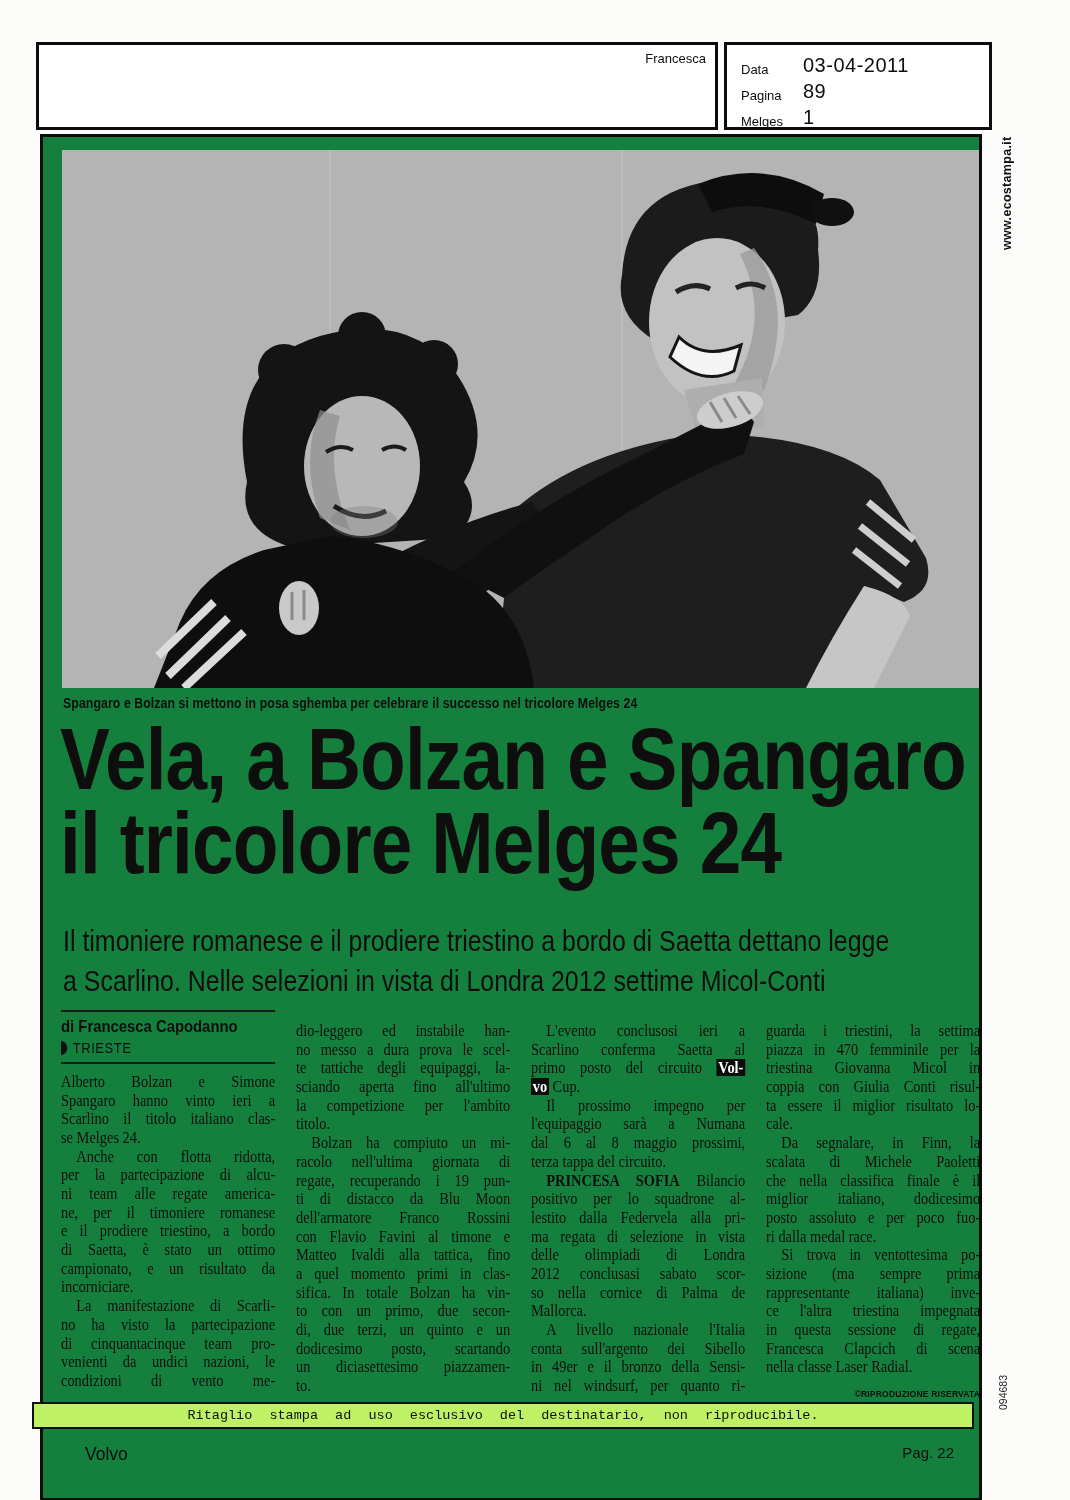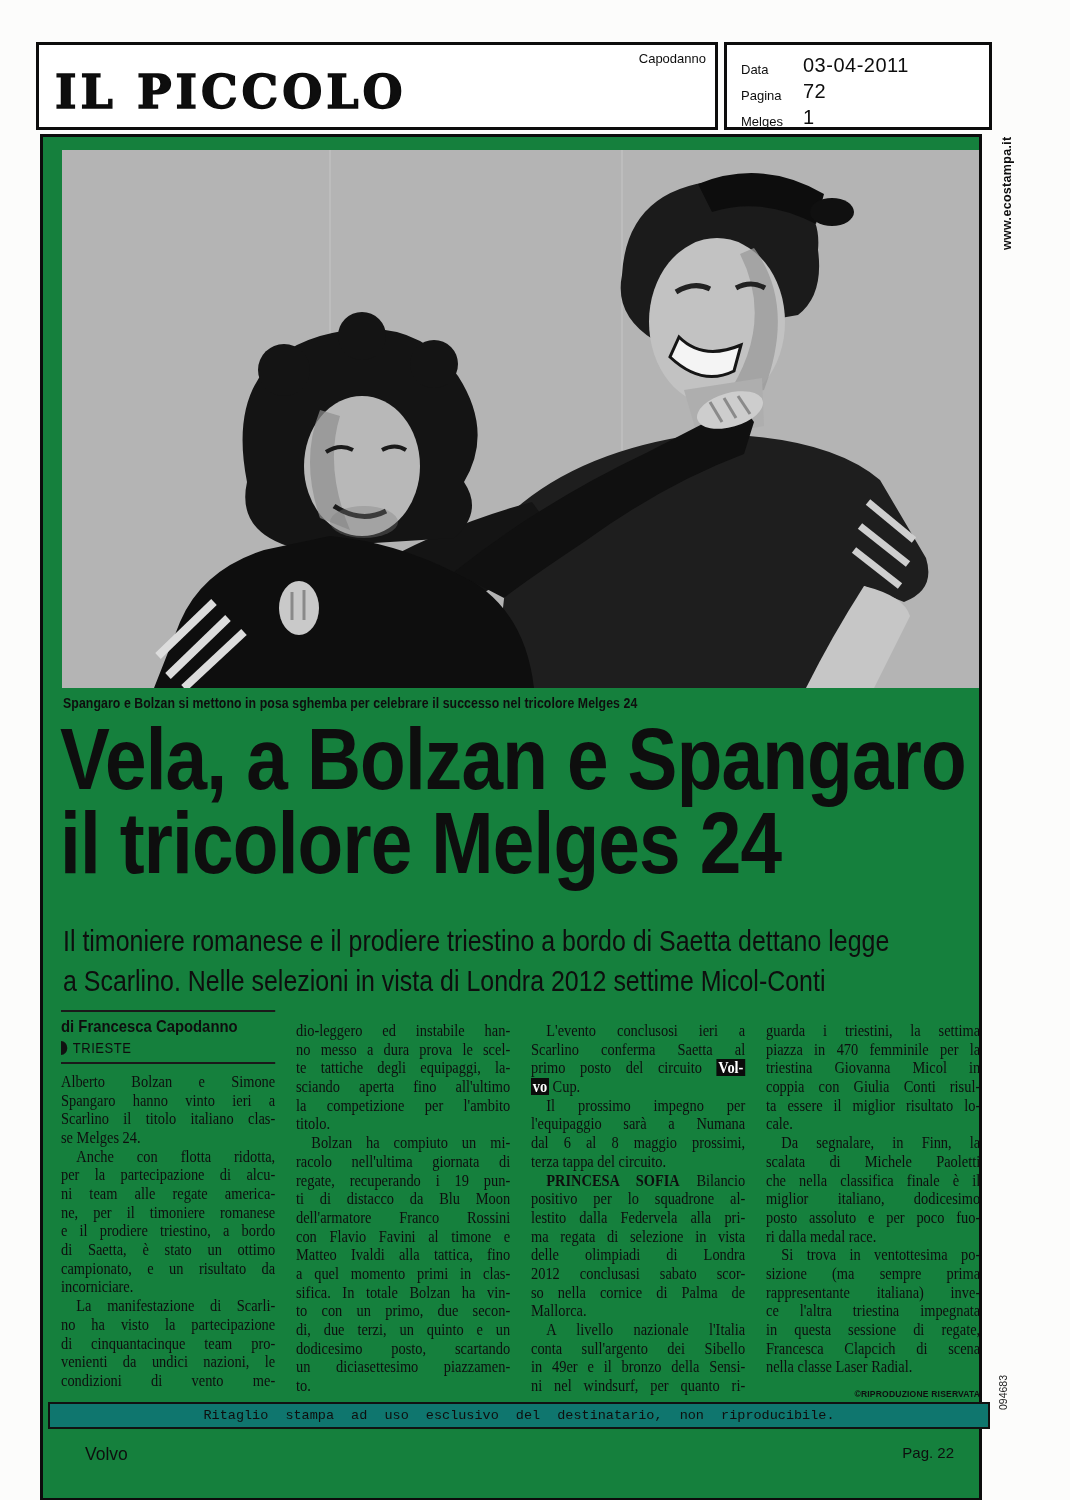--- a/index.html
+++ b/index.html
@@ -82,44 +82,43 @@
   .cline { text-align:justify; text-align-last:justify; height:18.7px; overflow:visible; }
   .cline.end { text-align-last:left; }
   .cline.ind { text-indent:17px; }
   .hl { background:#0b0b0b; color:#ffffff; font-weight:bold; padding:0 2px; }
   .bold { font-weight:bold; }
   .copyright { text-align:right; font-family:"Liberation Sans", sans-serif;
                font-size:9.5px; font-weight:bold; margin-top:8px; letter-spacing:0.2px; }
 
   
   #strip {
-    position:absolute; left:48px; top:1402px; width:942px; height:27px;
-    border:2px solid #111; background:#0f766e; box-sizing:border-box;
+    position:absolute; left:32px; top:1402px; width:942px; height:27px;
+    border:2px solid #111; background:#bef264; box-sizing:border-box;
     display:flex; align-items:center; justify-content:center;
     font-family:"Liberation Mono", monospace; font-size:13.5px; word-spacing:9px;
   }
   #brand { position:absolute; left:85px;  top:1444px; font-size:17.5px; }
   #pag   { position:absolute; right:116px; top:1444px; font-size:15px; }
 </style>
 </head>
 <body>
 
 <div class="box" id="hdr-left">
-  <div id="logo">IL PICCOLO</div>
-  <div id="quotidiano">Capodanno</div>
+  <div id="quotidiano">Francesca</div>
 </div>
 
 <div class="box" id="hdr-right">
   <div class="meta-row" id="mr1">
     <span class="meta-label">Data</span>
     <span class="meta-value">03-04-2011</span>
   </div>
   <div class="meta-row" id="mr2">
     <span class="meta-label">Pagina</span>
-    <span class="meta-value">72</span>
+    <span class="meta-value">89</span>
   </div>
   <div class="meta-row" id="mr3">
     <span class="meta-label">Melges</span>
     <span class="meta-value">1</span>
   </div>
 </div>
 
 <div id="eco-vert">www.ecostampa.it</div>
 <div id="code-vert">094683</div>
 

